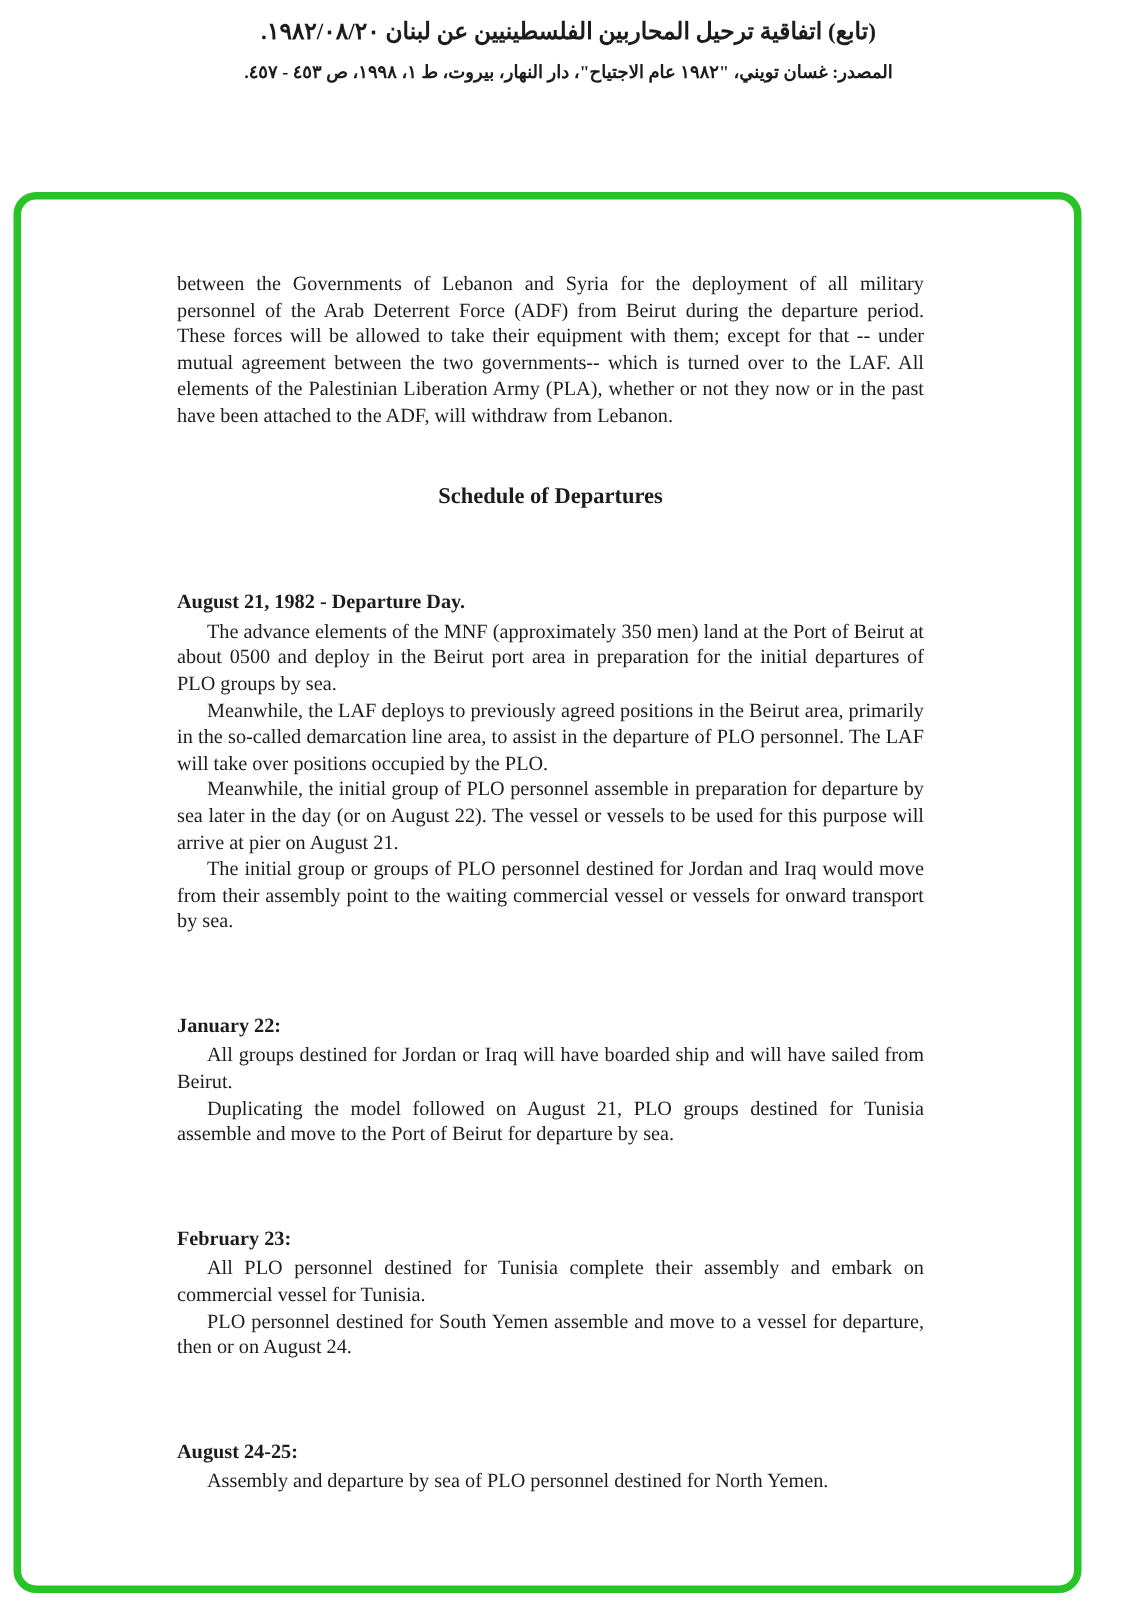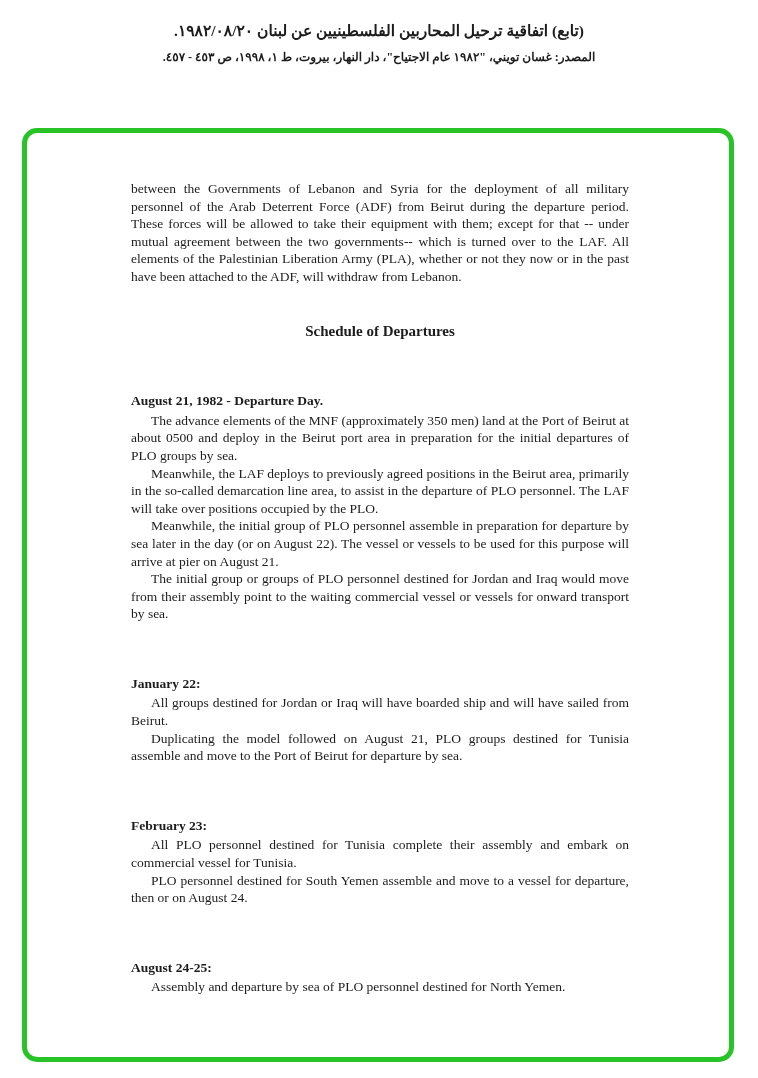--- a/index.html
+++ b/index.html
@@ -8,35 +8,35 @@
     background: #ffffff;
     width: 758px;
     height: 1078px;
     font-family: "Liberation Serif", serif;
     color: #1c1c1c;
     position: relative;
   }
   .arabic-header {
     direction: rtl;
     text-align: center;
-    padding-top: 22px;
+    padding-top: 12px;
   }
   .ar-line1 {
     font-weight: bold;
     font-size: 15.5px;
     letter-spacing: 0.2px;
   }
   .ar-line2 {
     font-weight: bold;
     font-size: 12px;
     margin-top: 10px;
   }
   .green-box {
     position: absolute;
-    left: 22px;
+    left: 9px;
     top: 128px;
     width: 702px;
     height: 924px;
     border: 5px solid #27c327;
     border-radius: 15px;
     box-sizing: content-box;
     background: #ffffff;
   }
   .doc-content {
     padding: 47px 100px 0 104px;

